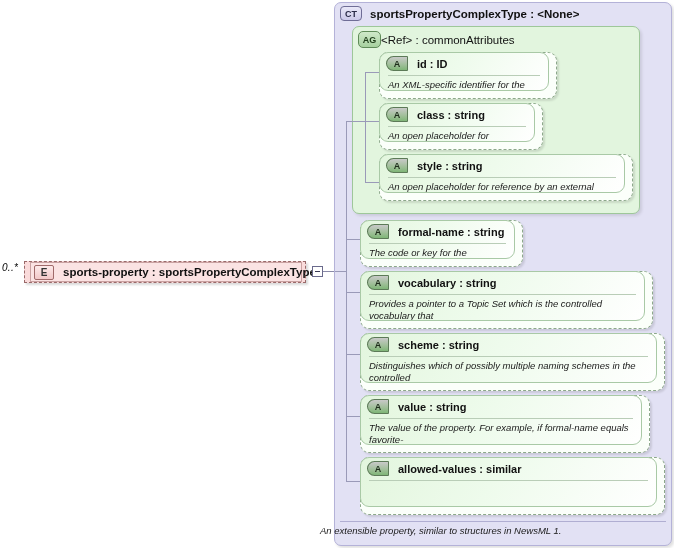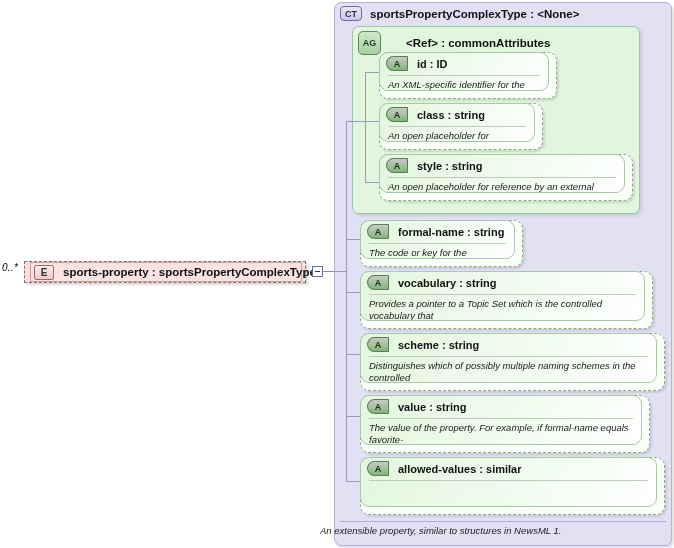--- a/index.html
+++ b/index.html
@@ -104,31 +104,31 @@
     border:1px solid #9ec79a;
     border-radius:7px;
     box-sizing:border-box;
     box-shadow:2px 2px 3px rgba(0,0,0,.10);
   }
   .ag-head{
     position:absolute;left:358px;top:31px;
     display:flex;align-items:center;
   }
   .icon-ag{
-    width:23px;height:24px;
+    width:23px;height:17px;
     background:linear-gradient(#cfe9c9,#a7d09f);
     border:1px solid #5f8a58;
     border-radius:5px;
     font-size:9px;font-weight:bold;color:#23401e;
     display:flex;align-items:center;justify-content:center;
     box-sizing:border-box;flex:none;
   }
   .ag-title{
-    font-size:11.5px;font-weight:bold;color:#111;
-    margin-left:25px;white-space:nowrap;
+    font-size:11.5px;font-weight:normal;color:#111;
+    margin-left:0;white-space:nowrap;
   }
 
   
   .attr{
     position:absolute;
     border:1px dashed #8ca88a;
     border-radius:9px;
     background:#fbfffa;
     box-sizing:border-box;
     box-shadow:2px 2px 2px rgba(0,0,0,.11);

